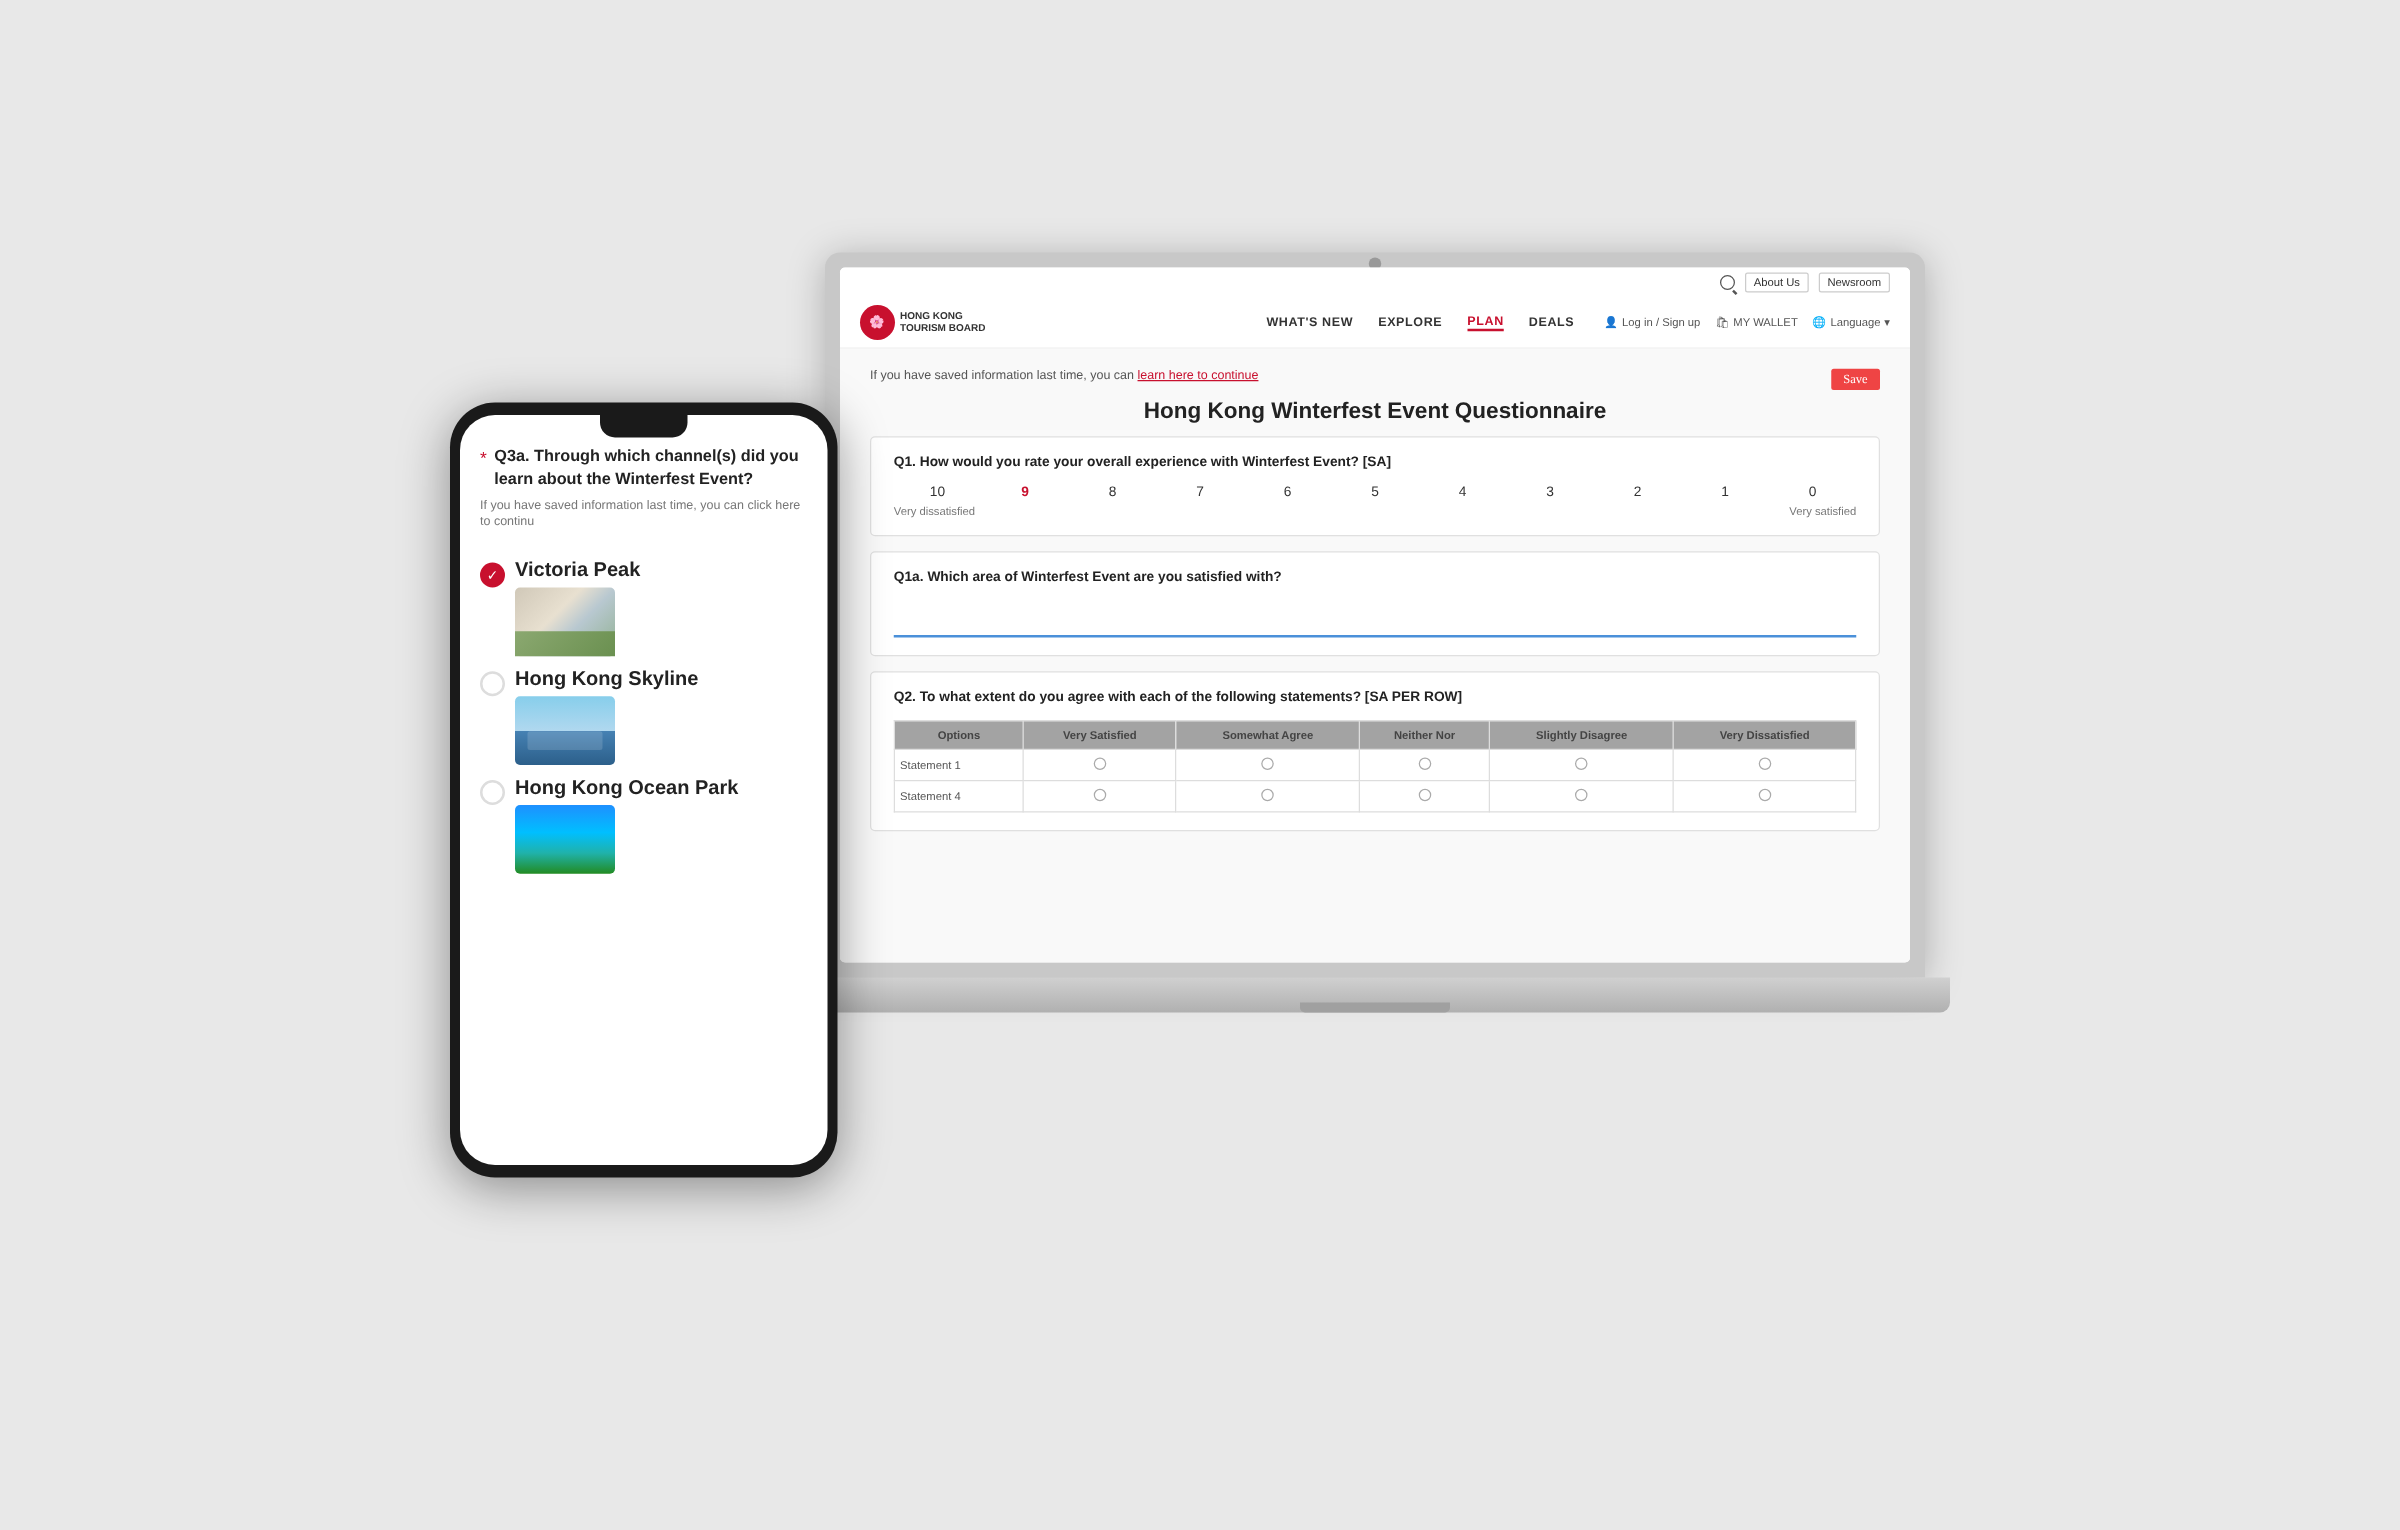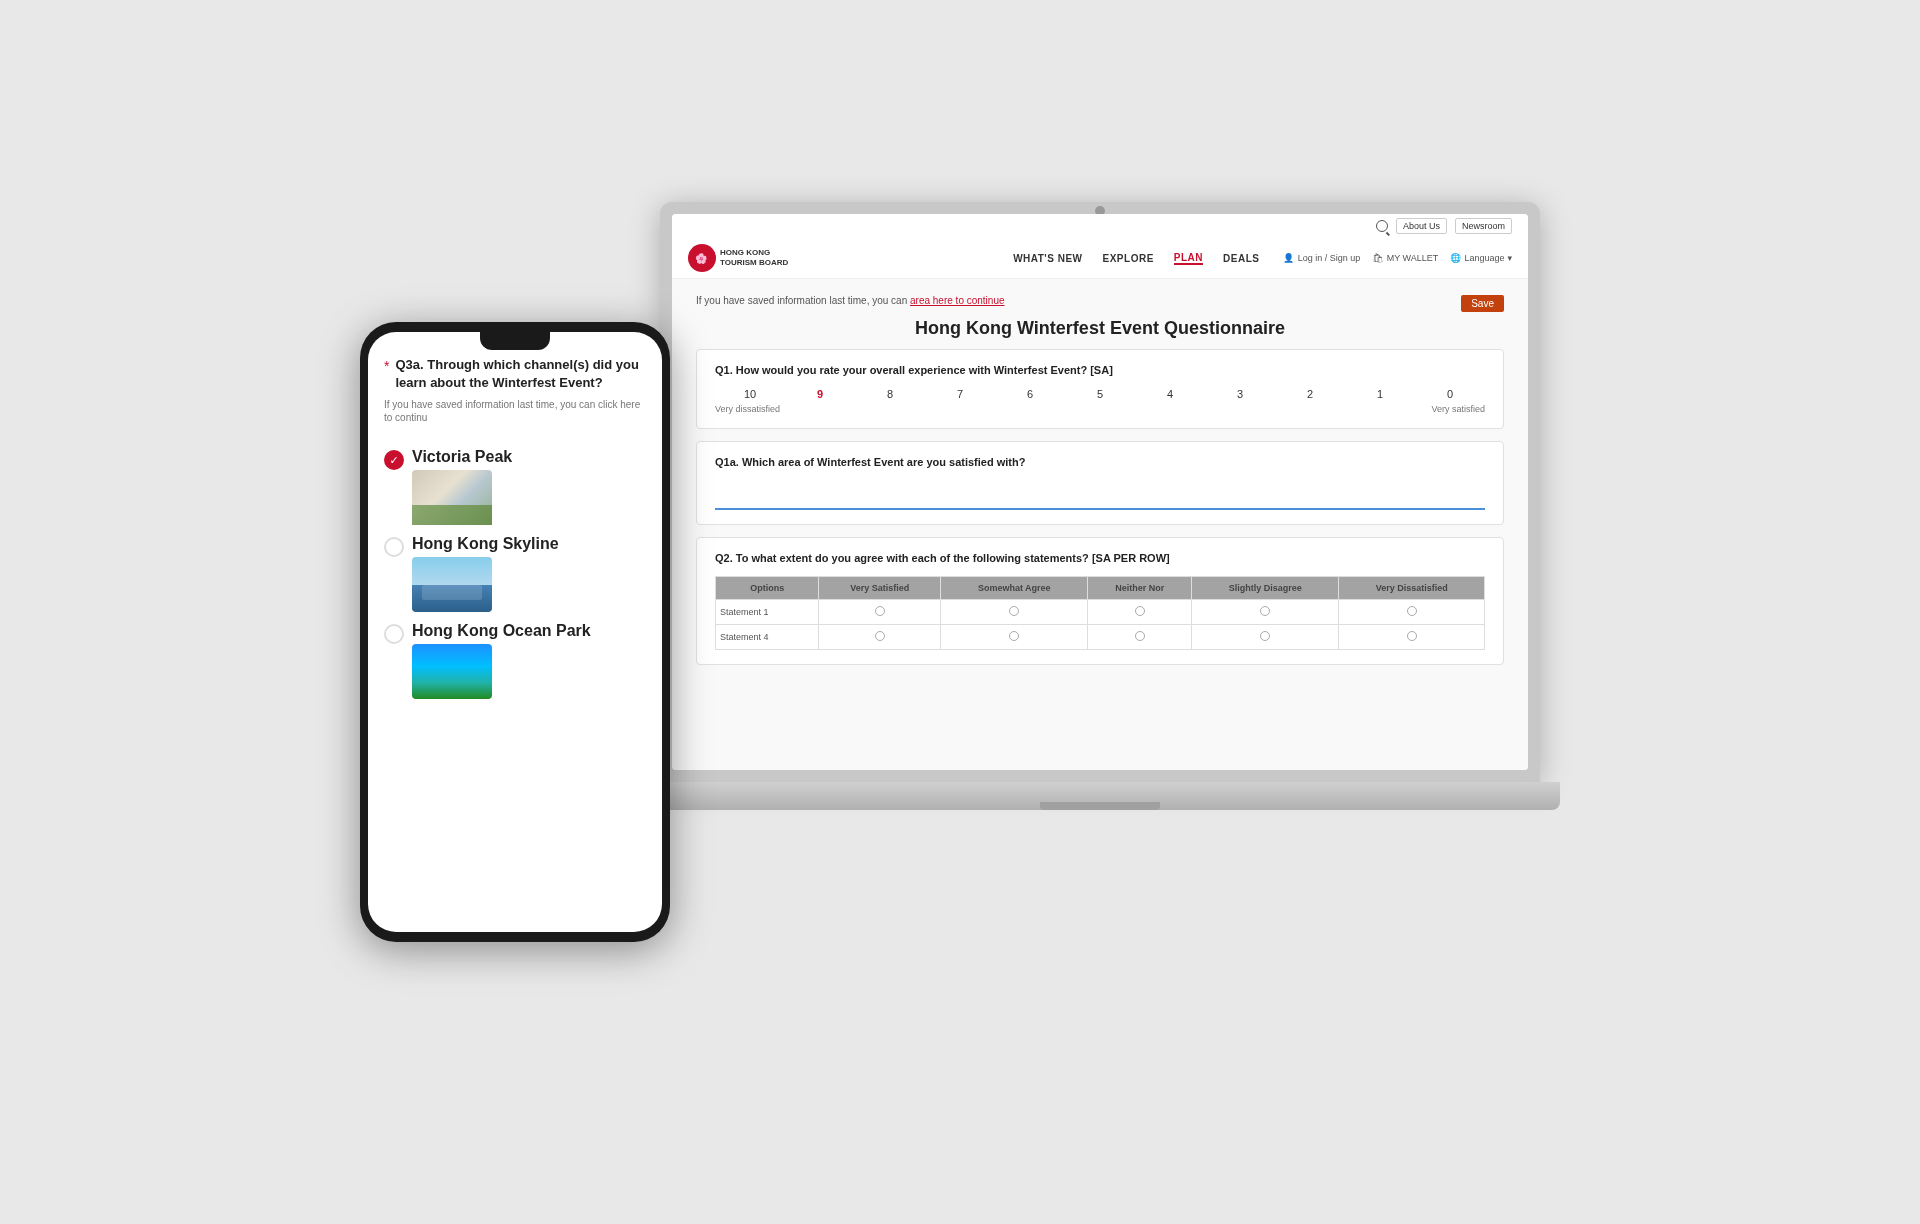--- a/index.html
+++ b/index.html
@@ -187,28 +187,29 @@
       text-align: center;
       margin-bottom: 10px;
     }
     .quest-subtitle {
       font-size: 10px;
       color: #555;
       margin-bottom: 12px;
     }
     .quest-subtitle a { color: #c8102e; }
     .save-btn {
-      background: #c2410c;
+      background: #ef4444;
       color: white;
       border: none;
       padding: 3px 10px;
       font-size: 10px;
       border-radius: 2px;
       cursor: pointer;
       float: right;
+      font-family: Liberation Serif, serif;
     }
     .quest-section {
       background: #fff;
       border: 1px solid #e0e0e0;
       border-radius: 4px;
       padding: 14px 18px;
       margin-bottom: 12px;
     }
     .quest-q {
       font-size: 11px;
@@ -454,21 +455,21 @@
                   <span>▾</span>
                 </div>
               </div>
             </div>
           </div>
 
           <div class="quest-body">
             <div class="clearfix">
               <div class="quest-subtitle">
                 <span>If you have saved information last time, you can</span>
-                <a href="#">area here to continue</a>
+                <a href="#">learn here to continue</a>
                 <button class="save-btn">Save</button>
               </div>
             </div>
             <h2 class="quest-title">Hong Kong Winterfest Event Questionnaire</h2>
 
             <div class="quest-section">
               <div class="quest-q">Q1. How would you rate your overall experience with Winterfest Event?  [SA]</div>
               <div class="rating-row">
                 <span class="rating-num">10</span>
                 <span class="rating-num active">9</span>

